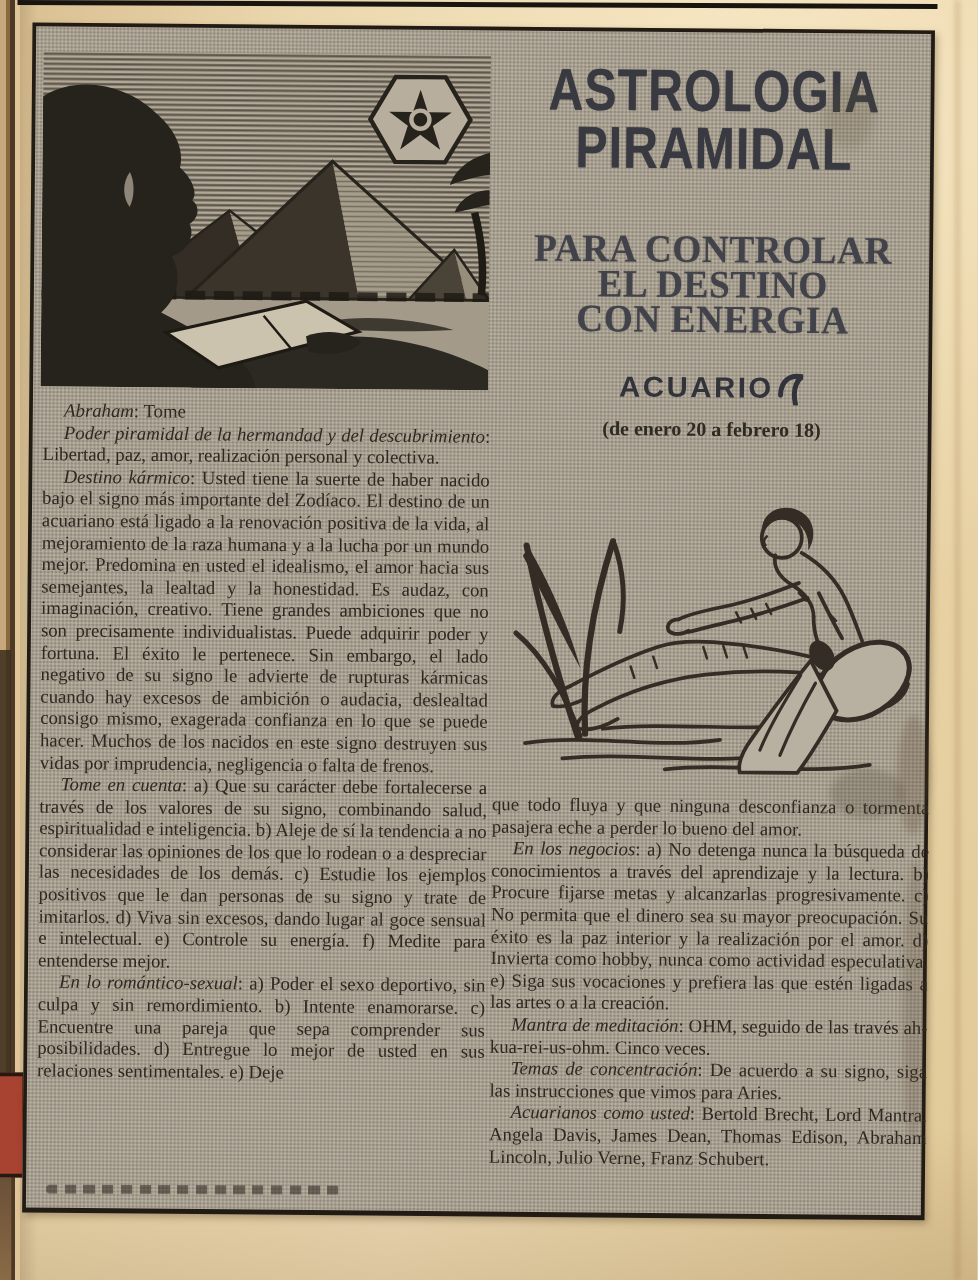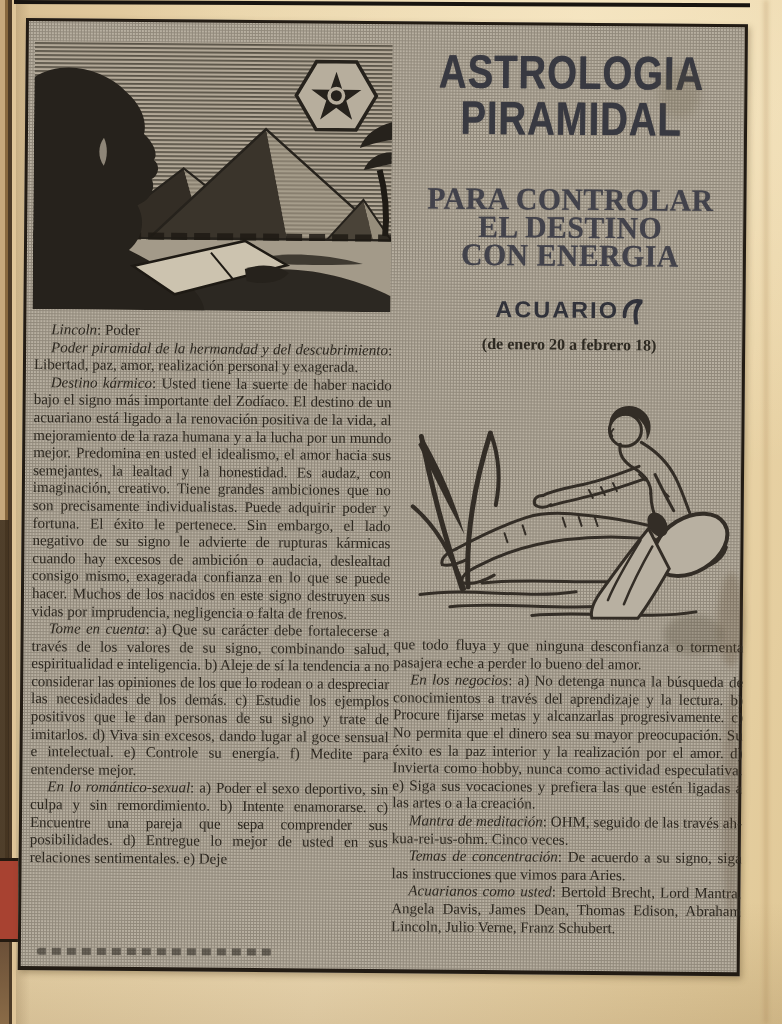--- a/index.html
+++ b/index.html
@@ -139,22 +139,22 @@
     </g>
 
     <g>
       <path class="ink" d="M358 78 C 342 82 330 92 326 104 C 338 100 350 96 358 96 Z"></path>
       <path class="ink" d="M358 108 C 344 108 334 116 330 126 C 342 124 352 120 358 120 Z"></path>
       <path d="M346 126 C 352 148 354 170 352 192" stroke="#1f1b15" stroke-width="6" fill="none"></path>
     </g>
   </svg>
 
   <div class="text-left">
-    <p class="para"><span class="lead">Lincoln</span><span>: Poder</span></p>
-    <p class="para"><span class="lead">Poder piramidal de la hermandad y del descubrimiento</span><span>: Libertad, paz, amor, realización personal y exagerada.</span></p>
+    <p class="para"><span class="lead">Abraham</span><span>: Tome</span></p>
+    <p class="para"><span class="lead">Poder piramidal de la hermandad y del descubrimiento</span><span>: Libertad, paz, amor, realización personal y colectiva.</span></p>
     <p class="para"><span class="lead">Destino kármico</span><span>: Usted tiene la suerte de haber nacido bajo el signo más importante del Zodíaco. El destino de un acuariano está ligado a la renovación positiva de la vida, al mejoramiento de la raza humana y a la lucha por un mundo mejor. Predomina en usted el idealismo, el amor hacia sus semejantes, la lealtad y la honestidad. Es audaz, con imaginación, creativo. Tiene grandes ambiciones que no son precisamente individualistas. Puede adquirir poder y fortuna. El éxito le pertenece. Sin embargo, el lado negativo de su signo le advierte de rupturas kármicas cuando hay excesos de ambición o audacia, deslealtad consigo mismo, exagerada confianza en lo que se puede hacer. Muchos de los nacidos en este signo destruyen sus vidas por imprudencia, negligencia o falta de frenos.</span></p>
     <p class="para"><span class="lead">Tome en cuenta</span><span>: a) Que su carácter debe fortalecerse a través de los valores de su signo, combinando salud, espiritualidad e inteligencia. b) Aleje de sí la tendencia a no considerar las opiniones de los que lo rodean o a despreciar las necesidades de los demás. c) Estudie los ejemplos positivos que le dan personas de su signo y trate de imitarlos. d) Viva sin excesos, dando lugar al goce sensual e intelectual. e) Controle su energía. f) Medite para entenderse mejor.</span></p>
     <p class="para"><span class="lead">En lo romántico-sexual</span><span>: a) Poder el sexo deportivo, sin culpa y sin remordimiento. b) Intente enamorarse. c) Encuentre una pareja que sepa comprender sus posibilidades. d) Entregue lo mejor de usted en sus relaciones sentimentales. e) Deje</span></p>
   </div>
 
   <div class="right-head">
     <div class="title-line">ASTROLOGIA</div>
     <div class="title-line">PIRAMIDAL</div>
     <div class="subtitle">
       <div>PARA CONTROLAR</div>

